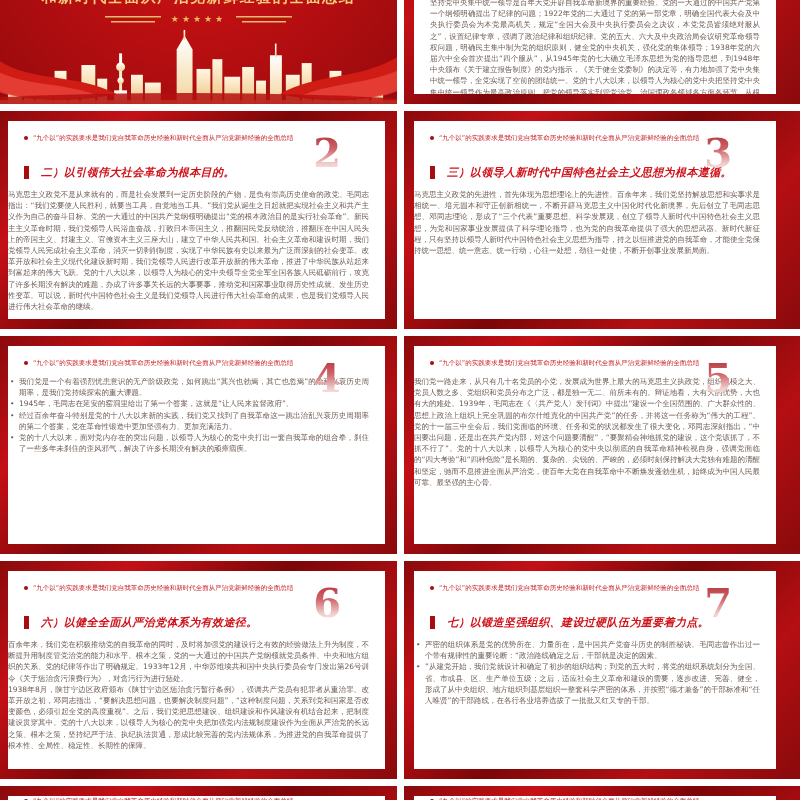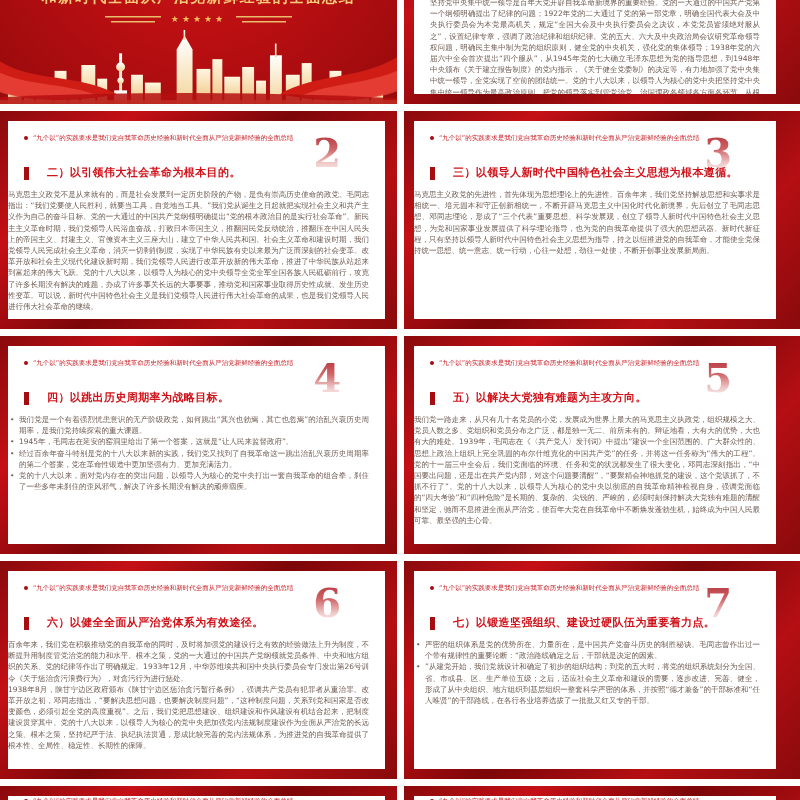--- a/index.html
+++ b/index.html
@@ -26,21 +26,21 @@
   }
   .c1 .inner{left:8px;right:12px;}
   .c2 .inner{left:10px;right:24px;}
   
   .hdr{
     display:flex;align-items:center;gap:5px;
     margin:13px 16px 0 16px;
     color:#c5161d;font-size:6.5px;line-height:8px;
   }
   .hdr .dot{width:4px;height:4px;border-radius:50%;background:#a50d10;flex:0 0 auto;}
-  .trow{display:flex;align-items:center;gap:18px;margin:24px 16px 0 16px;}
+  .trow{display:flex;align-items:flex-start;gap:12px;margin:24px 16px 0 16px;font-style:italic;}
   .trow .bar{width:5px;height:13px;background:#a50d10;flex:0 0 auto;}
   .trow h2{
     margin:0;font-size:11px;line-height:14px;font-weight:bold;
     color:#d0121a;letter-spacing:0.4px;white-space:nowrap;
   }
   .num{
     position:absolute;top:12px;right:44px;z-index:1;
     font-family:"DejaVu Serif","Liberation Serif",serif;
     font-size:40px;font-weight:bold;line-height:1;
     background:linear-gradient(180deg,#b2343a 0%,#cf6468 40%,#efc9c8 75%,#fdf4f4 100%);
@@ -209,44 +209,36 @@
   </div>
 </div>
 
 <div class="slide c1 r3">
   <div class="inner">
     <div class="hdr">
       <span class="dot"></span>
       <span>“九个以”的实践要求是我们党自我革命历史经验和新时代全面从严治党新鲜经验的全面总结</span>
     </div>
     <div class="num">4</div>
-    <div class="trow">
-      <span class="bar"></span>
-      <h2>四）以跳出历史周期率为战略目标。</h2>
-    </div>
     <ul class="bdy">
       <li>我们党是一个有着强烈忧患意识的无产阶级政党，如何跳出“其兴也勃焉，其亡也忽焉”的治乱兴衰历史周期率，是我们党持续探索的重大课题。</li>
       <li>1945年，毛同志在延安的窑洞里给出了第一个答案，这就是“让人民来监督政府”。</li>
       <li>经过百余年奋斗特别是党的十八大以来新的实践，我们党又找到了自我革命这一跳出治乱兴衰历史周期率的第二个答案，党在革命性锻造中更加坚强有力、更加充满活力。</li>
       <li>党的十八大以来，面对党内存在的突出问题，以领导人为核心的党中央打出一套自我革命的组合拳，刹住了一些多年未刹住的歪风邪气，解决了许多长期没有解决的顽瘴痼疾。</li>
     </ul>
   </div>
 </div>
 
 <div class="slide c2 r3">
   <div class="inner">
     <div class="hdr">
       <span class="dot"></span>
       <span>“九个以”的实践要求是我们党自我革命历史经验和新时代全面从严治党新鲜经验的全面总结</span>
     </div>
     <div class="num">5</div>
-    <div class="trow">
-      <span class="bar"></span>
-      <h2>五）以解决大党独有难题为主攻方向。</h2>
-    </div>
     <div class="bdy">
       <p>我们党一路走来，从只有几十名党员的小党，发展成为世界上最大的马克思主义执政党，组织规模之大、党员人数之多、党组织和党员分布之广泛，都是独一无二、前所未有的。辩证地看，大有大的优势，大也有大的难处。1939年，毛同志在《〈共产党人〉发刊词》中提出“建设一个全国范围的、广大群众性的、思想上政治上组织上完全巩固的布尔什维克化的中国共产党”的任务，并将这一任务称为“伟大的工程”。党的十一届三中全会后，我们党面临的环境、任务和党的状况都发生了很大变化，邓同志深刻指出，“中国要出问题，还是出在共产党内部，对这个问题要清醒”，“要聚精会神地抓党的建设，这个党该抓了，不抓不行了”。党的十八大以来，以领导人为核心的党中央以彻底的自我革命精神检视自身，强调党面临的“四大考验”和“四种危险”是长期的、复杂的、尖锐的、严峻的，必须时刻保持解决大党独有难题的清醒和坚定，驰而不息推进全面从严治党，使百年大党在自我革命中不断焕发蓬勃生机，始终成为中国人民最可靠、最坚强的主心骨。</p>
     </div>
   </div>
 </div>
 
 <div class="slide c1 r4">
   <div class="inner">
     <div class="hdr">
       <span class="dot"></span>

